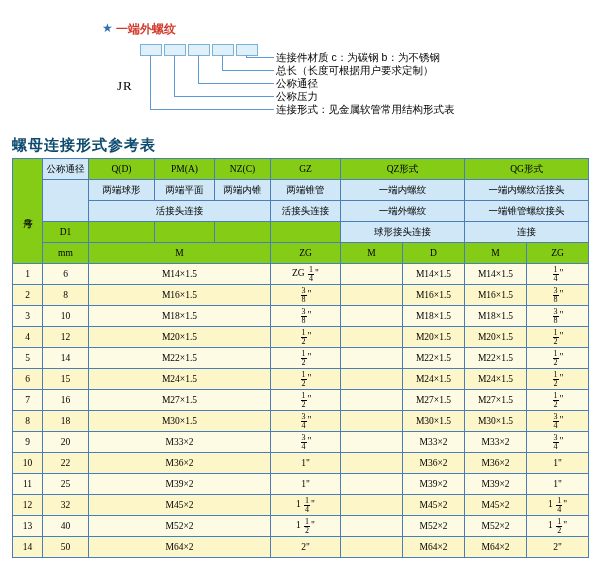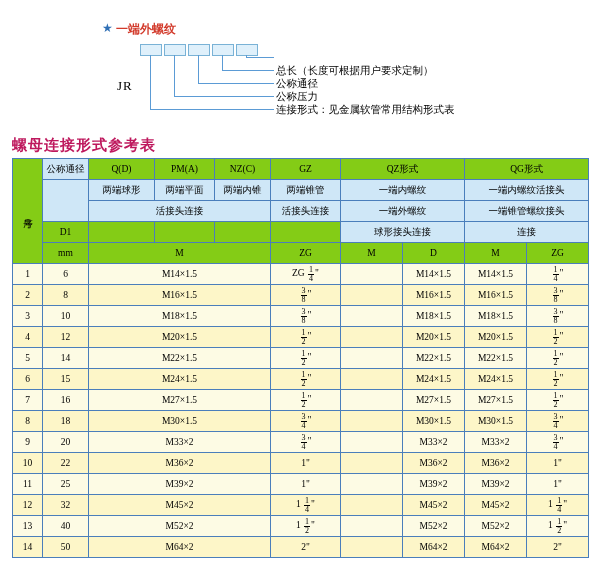--- a/index.html
+++ b/index.html
@@ -41,21 +41,21 @@
   .leader.h{height:1px;}
   .legend-item{
     position:absolute;left:276px;
     font-family:"Liberation Sans", sans-serif;
     font-size:10.5px;white-space:nowrap;
   }
   
   .table-title{
     position:absolute;left:12px;top:136px;
     font-family:"Liberation Sans", sans-serif;
-    font-size:15px;font-weight:bold;color:#be185d;
+    font-size:15px;font-weight:bold;color:#0c4a6e;
     letter-spacing:1px;
   }
   
   table.main{
     position:absolute;left:12px;top:158px;
     width:576px;
     border-collapse:collapse;
     table-layout:fixed;
     font-size:9.5px;
   }
@@ -114,20 +114,21 @@
 
   <div class="leader v" style="left:198px;top:55px;height:29px;"></div>
   <div class="leader h" style="left:198px;top:83px;width:76px;"></div>
 
   <div class="leader v" style="left:174px;top:55px;height:42px;"></div>
   <div class="leader h" style="left:174px;top:96px;width:100px;"></div>
 
   <div class="leader v" style="left:150px;top:55px;height:55px;"></div>
   <div class="leader h" style="left:150px;top:109px;width:124px;"></div>
 
+  <div class="legend-item" style="top:51px;">连接件材质  c：为碳钢  b：为不锈钢</div>
   <div class="legend-item" style="top:64px;">总长（长度可根据用户要求定制）</div>
   <div class="legend-item" style="top:77px;">公称通径</div>
   <div class="legend-item" style="top:90px;">公称压力</div>
   <div class="legend-item" style="top:103px;text-align:center;">连接形式：见金属软管常用结构形式表</div>
 </div>
 
 <div class="table-title">螺母连接形式参考表</div>
 
 <table class="main">
   <colgroup>

